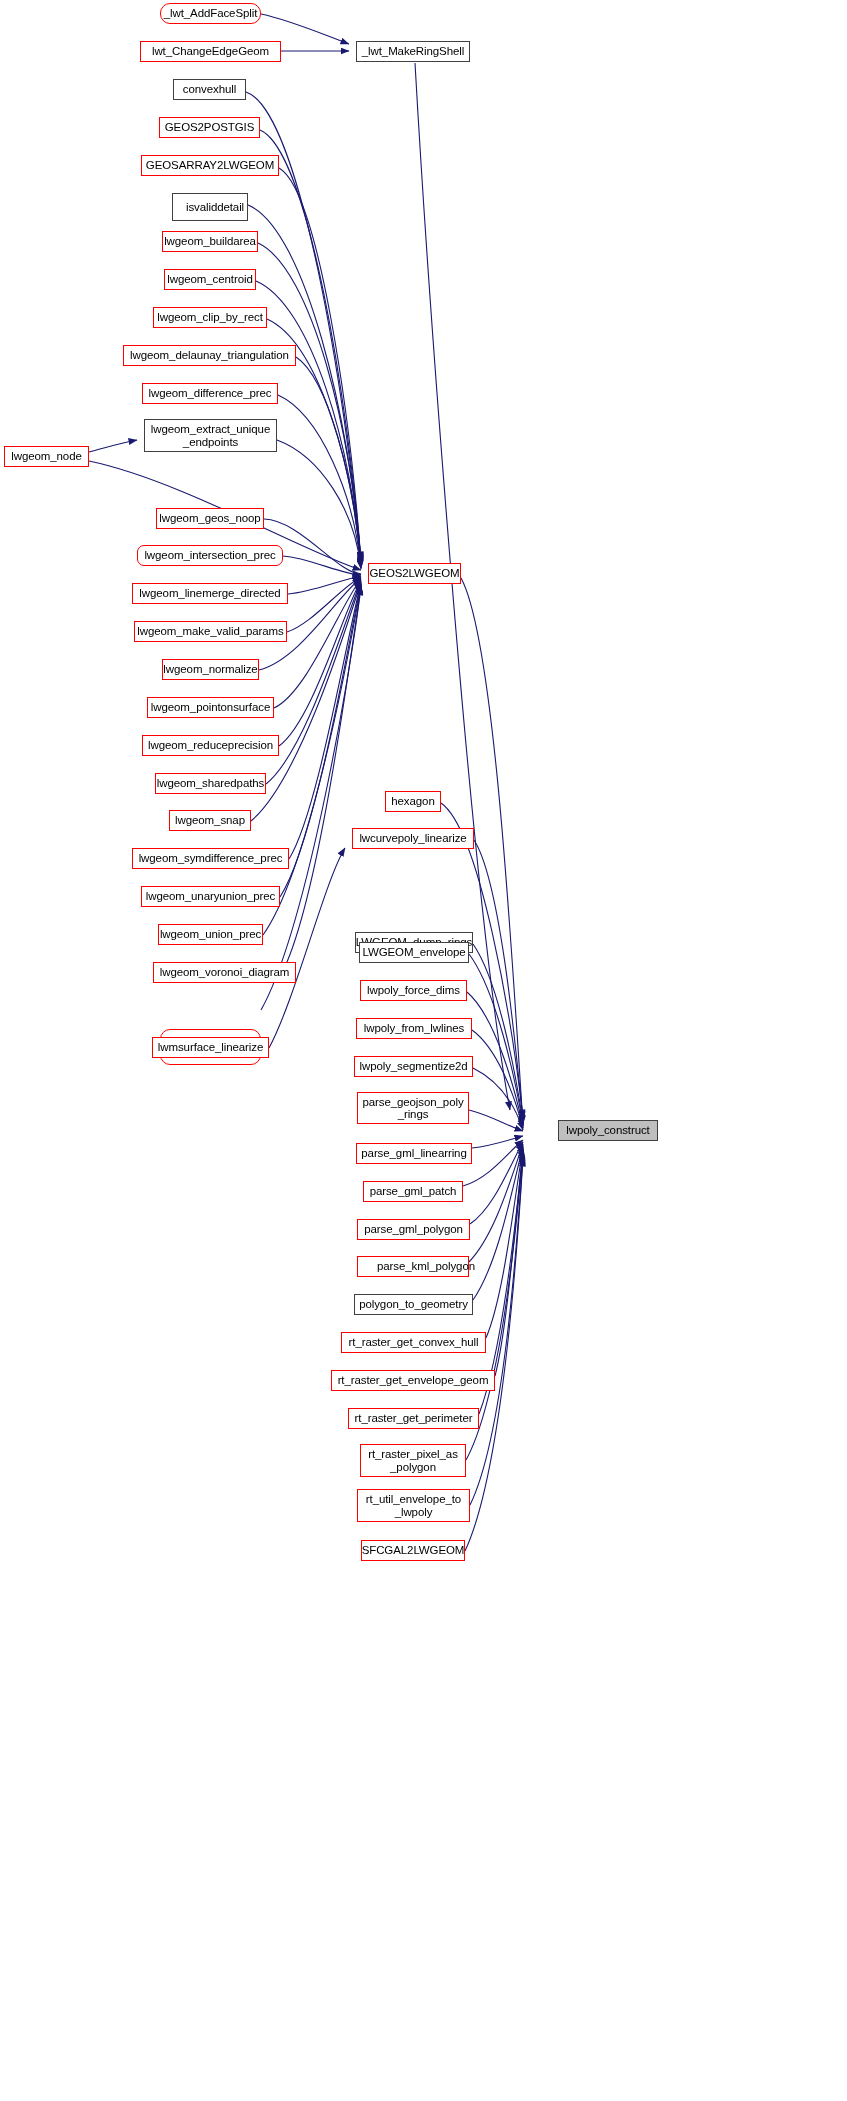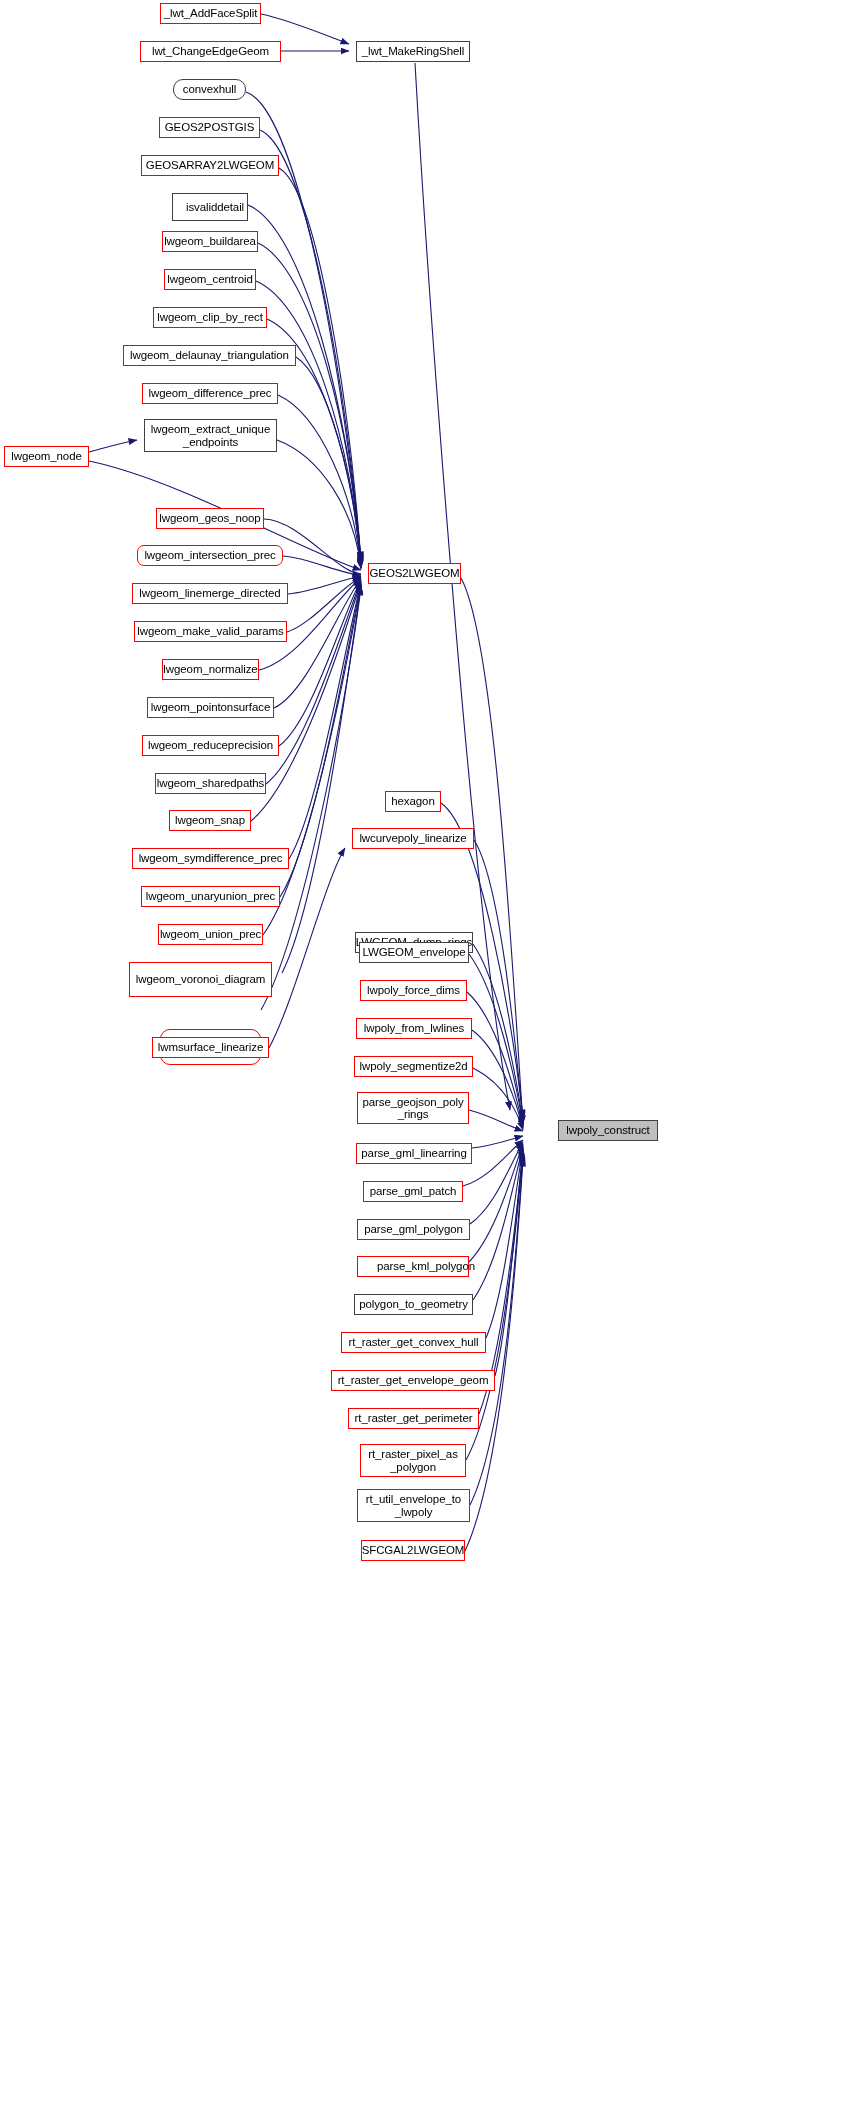--- a/index.html
+++ b/index.html
@@ -107,24 +107,24 @@
         <path d="M473,1300 C498,1264 512,1190 523,1146" fill="none" stroke="#191970" stroke-width="1.1" marker-end="url(#arrowhead)"></path>
         <path d="M486,1338 C504,1296 514,1200 523,1148" fill="none" stroke="#191970" stroke-width="1.1" marker-end="url(#arrowhead)"></path>
         <path d="M495,1376 C508,1326 516,1210 523,1150" fill="none" stroke="#191970" stroke-width="1.1" marker-end="url(#arrowhead)"></path>
         <path d="M479,1414 C502,1354 516,1220 523,1152" fill="none" stroke="#191970" stroke-width="1.1" marker-end="url(#arrowhead)"></path>
         <path d="M466,1460 C500,1398 516,1232 523,1154" fill="none" stroke="#191970" stroke-width="1.1" marker-end="url(#arrowhead)"></path>
         <path d="M470,1505 C504,1436 517,1244 523,1156" fill="none" stroke="#191970" stroke-width="1.1" marker-end="url(#arrowhead)"></path>
         <path d="M465,1551 C502,1472 517,1256 523,1158" fill="none" stroke="#191970" stroke-width="1.1" marker-end="url(#arrowhead)"></path>
       </g>
   </svg>
   <div id="nodes">
-      <div class="node red" style="left: 160px; top: 3px; width: 101px; height: 21px;">_lwt_AddFaceSplit</div>
+      <div class="node red" style="left: 160px; top: 3px; width: 101px; height: 21px; border-radius: 10px;">_lwt_AddFaceSplit</div>
       <div class="node red" style="left: 140px; top: 41px; width: 141px; height: 21px;">lwt_ChangeEdgeGeom</div>
       <div class="node black" style="left: 356px; top: 41px; width: 114px; height: 21px;">_lwt_MakeRingShell</div>
-      <div class="node black" style="left: 173px; top: 79px; width: 73px; height: 21px; border-radius: 10px;">convexhull</div>
+      <div class="node black" style="left: 173px; top: 79px; width: 73px; height: 21px;">convexhull</div>
       <div class="node red" style="left: 159px; top: 117px; width: 101px; height: 21px;">GEOS2POSTGIS</div>
       <div class="node red" style="left: 141px; top: 155px; width: 138px; height: 21px;">GEOSARRAY2LWGEOM</div>
       <div class="node black" style="left: 172px; top: 193px; width: 76px; height: 28px; padding-left: 12px;">isvaliddetail</div>
       <div class="node red" style="left: 162px; top: 231px; width: 96px; height: 21px;">lwgeom_buildarea</div>
       <div class="node red" style="left: 164px; top: 269px; width: 92px; height: 21px;">lwgeom_centroid</div>
       <div class="node red" style="left: 153px; top: 307px; width: 114px; height: 21px;">lwgeom_clip_by_rect</div>
       <div class="node red" style="left: 123px; top: 345px; width: 173px; height: 21px;">lwgeom_delaunay_triangulation</div>
       <div class="node red" style="left: 142px; top: 383px; width: 136px; height: 21px;">lwgeom_difference_prec</div>
       <div class="node black" style="left: 144px; top: 419px; width: 133px; height: 33px;">lwgeom_extract_unique
 _endpoints</div>
@@ -134,21 +134,21 @@
       <div class="node red" style="left: 132px; top: 583px; width: 156px; height: 21px;">lwgeom_linemerge_directed</div>
       <div class="node red" style="left: 134px; top: 621px; width: 153px; height: 21px;">lwgeom_make_valid_params</div>
       <div class="node red" style="left: 162px; top: 659px; width: 97px; height: 21px;">lwgeom_normalize</div>
       <div class="node red" style="left: 147px; top: 697px; width: 127px; height: 21px;">lwgeom_pointonsurface</div>
       <div class="node red" style="left: 142px; top: 735px; width: 137px; height: 21px;">lwgeom_reduceprecision</div>
       <div class="node red" style="left: 155px; top: 773px; width: 111px; height: 21px;">lwgeom_sharedpaths</div>
       <div class="node red" style="left: 169px; top: 810px; width: 82px; height: 21px;">lwgeom_snap</div>
       <div class="node red" style="left: 132px; top: 848px; width: 157px; height: 21px;">lwgeom_symdifference_prec</div>
       <div class="node red" style="left: 141px; top: 886px; width: 139px; height: 21px;">lwgeom_unaryunion_prec</div>
       <div class="node red" style="left: 158px; top: 924px; width: 105px; height: 21px;">lwgeom_union_prec</div>
-      <div class="node red" style="left: 129px; top: 962px; width: 143px; height: 35px;">lwgeom_voronoi_diagram</div>
+      <div class="node red" style="left: 153px; top: 962px; width: 143px; height: 21px;">lwgeom_voronoi_diagram</div>
       <div class="node red" style="left: 160px; top: 1029px; width: 101px; height: 36px; border-radius: 10px;">lwline_offsetcurve</div>
       <div class="node red" style="left: 152px; top: 1037px; width: 117px; height: 21px;">lwmsurface_linearize</div>
       <div class="node red" style="left: 368px; top: 563px; width: 93px; height: 21px;">GEOS2LWGEOM</div>
       <div class="node red" style="left: 385px; top: 791px; width: 56px; height: 21px;">hexagon</div>
       <div class="node red" style="left: 352px; top: 828px; width: 122px; height: 21px;">lwcurvepoly_linearize</div>
       <div class="node black" style="left: 355px; top: 932px; width: 118px; height: 21px;">LWGEOM_dump_rings</div>
       <div class="node black" style="left: 359px; top: 942px; width: 110px; height: 21px;">LWGEOM_envelope</div>
       <div class="node red" style="left: 360px; top: 980px; width: 107px; height: 21px;">lwpoly_force_dims</div>
       <div class="node red" style="left: 356px; top: 1018px; width: 116px; height: 21px;">lwpoly_from_lwlines</div>
       <div class="node red" style="left: 354px; top: 1056px; width: 119px; height: 21px;">lwpoly_segmentize2d</div>

